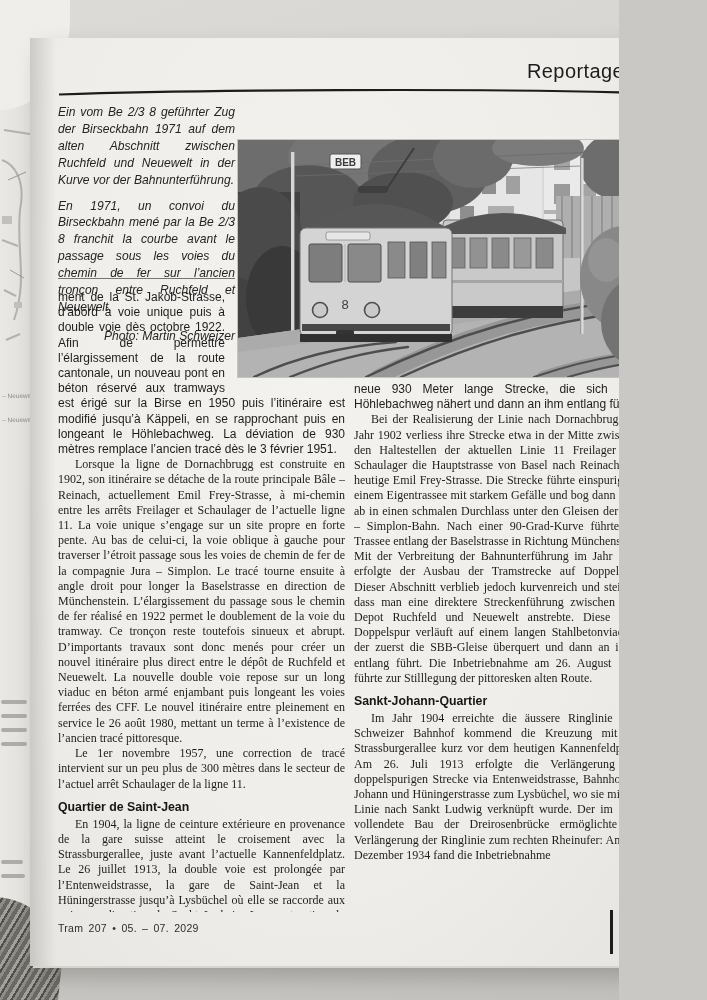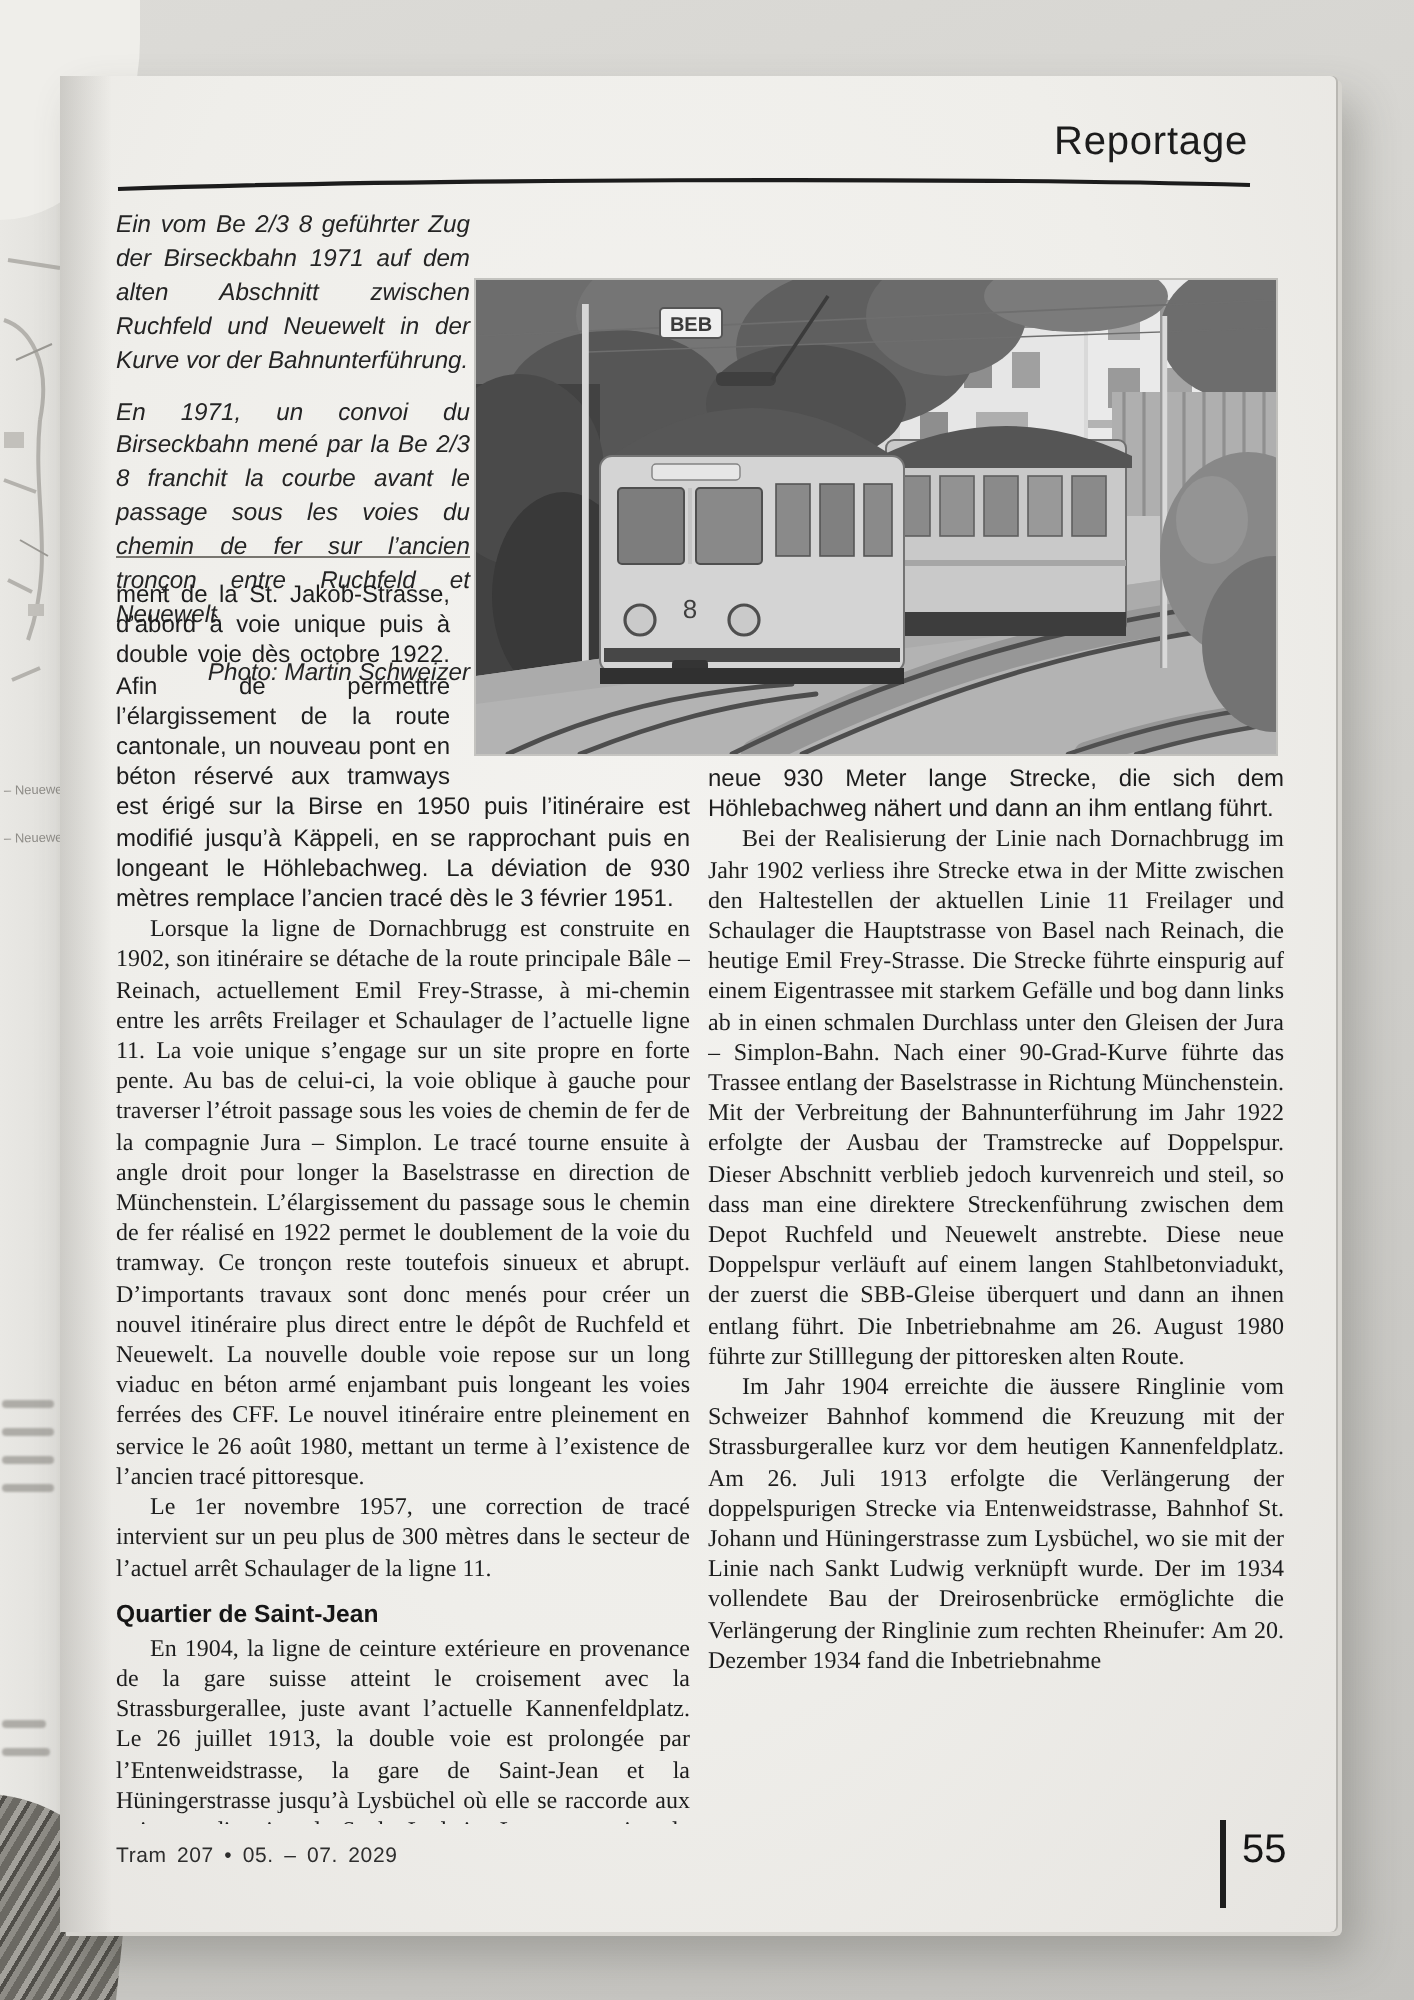--- a/index.html
+++ b/index.html
@@ -1,16 +1,16 @@
 <!DOCTYPE html>
 <html><head>
 <meta charset="utf-8">
 <style>
   html,body{margin:0;padding:0;background:#c9c8c4;}
-  .scene{position:relative;width:707px;height:1000px;overflow:hidden;
+  .scene{position:relative;width:619px;height:1000px;overflow:hidden;
          background:linear-gradient(160deg,#dcdbd7 0%,#d3d2ce 40%,#c3c2be 100%);
          font-family:"Liberation Sans", sans-serif;}
   
   .prev-page{position:absolute;left:0;top:0;width:50px;height:100%;
              background:linear-gradient(90deg,#e9e8e4 0%,#e2e1dd 55%,#cfcec9 85%,#b9b8b3 100%);}
   .prev-top-curve{position:absolute;left:0;top:0;width:70px;height:110px;
                   background:#eFEeea;border-bottom-right-radius:70px 90px;}
   .map-doodle{position:absolute;left:0;top:120px;}
   .frag{position:absolute;font-size:6.5px;color:#8f8d88;white-space:nowrap;transform:rotate(-1deg);}
   .frag1{left:2px;top:392px;}
@@ -209,20 +209,21 @@
       <p>ment de la St. Jakob-Strasse, d’abord à voie unique puis à double voie dès octobre 1922. Afin de permettre l’élargissement de la route cantonale, un nouveau pont en béton réservé aux tramways est érigé sur la Birse en 1950 puis l’itinéraire est modifié jusqu’à Käppeli, en se rapprochant puis en longeant le Höhlebachweg. La déviation de 930 mètres remplace l’ancien tracé dès le 3 février 1951.</p>
       <p class="indent">Lorsque la ligne de Dornachbrugg est construite en 1902, son itinéraire se détache de la route principale Bâle – Reinach, actuellement Emil Frey-Strasse, à mi-chemin entre les arrêts Freilager et Schaulager de l’actuelle ligne 11. La voie unique s’engage sur un site propre en forte pente. Au bas de celui-ci, la voie oblique à gauche pour traverser l’étroit passage sous les voies de chemin de fer de la compagnie Jura – Simplon. Le tracé tourne ensuite à angle droit pour longer la Baselstrasse en direction de Münchenstein. L’élargissement du passage sous le chemin de fer réalisé en 1922 permet le doublement de la voie du tramway. Ce tronçon reste toutefois sinueux et abrupt. D’importants travaux sont donc menés pour créer un nouvel itinéraire plus direct entre le dépôt de Ruchfeld et Neuewelt. La nouvelle double voie repose sur un long viaduc en béton armé enjambant puis longeant les voies ferrées des CFF. Le nouvel itinéraire entre pleinement en service le 26 août 1980, mettant un terme à l’existence de l’ancien tracé pittoresque.</p>
       <p class="indent">Le 1er novembre 1957, une correction de tracé intervient sur un peu plus de 300 mètres dans le secteur de l’actuel arrêt Schaulager de la ligne 11.</p>
       <h3>Quartier de Saint-Jean</h3>
       <p class="indent">En 1904, la ligne de ceinture extérieure en provenance de la gare suisse atteint le croisement avec la Strassburgerallee, juste avant l’actuelle Kannenfeldplatz. Le 26 juillet 1913, la double voie est prolongée par l’Entenweidstrasse, la gare de Saint-Jean et la Hüningerstrasse jusqu’à Lysbüchel où elle se raccorde aux voies en direction de Sankt Ludwig. La construction du pont de Dreirosen s’achève en 1934, ouvrant la perspective à une</p>
     </div>
 
     <div class="col col-right">
       <p>neue 930 Meter lange Strecke, die sich dem Höhlebachweg nähert und dann an ihm entlang führt.</p>
       <p class="indent">Bei der Realisierung der Linie nach Dornachbrugg im Jahr 1902 verliess ihre Strecke etwa in der Mitte zwischen den Haltestellen der aktuellen Linie 11 Freilager und Schaulager die Hauptstrasse von Basel nach Reinach, die heutige Emil Frey-Strasse. Die Strecke führte einspurig auf einem Eigentrassee mit starkem Gefälle und bog dann links ab in einen schmalen Durchlass unter den Gleisen der Jura – Simplon-Bahn. Nach einer 90-Grad-Kurve führte das Trassee entlang der Baselstrasse in Richtung Münchenstein. Mit der Verbreitung der Bahnunterführung im Jahr 1922 erfolgte der Ausbau der Tramstrecke auf Doppelspur. Dieser Abschnitt verblieb jedoch kurvenreich und steil, so dass man eine direktere Streckenführung zwischen dem Depot Ruchfeld und Neuewelt anstrebte. Diese neue Doppelspur verläuft auf einem langen Stahlbetonviadukt, der zuerst die SBB-Gleise überquert und dann an ihnen entlang führt. Die Inbetriebnahme am 26. August 1980 führte zur Stilllegung der pittoresken alten Route.</p>
+      <h3>Sankt-Johann-Quartier</h3>
       <p class="indent">Im Jahr 1904 erreichte die äussere Ringlinie vom Schweizer Bahnhof kommend die Kreuzung mit der Strassburgerallee kurz vor dem heutigen Kannenfeldplatz. Am 26. Juli 1913 erfolgte die Verlängerung der doppelspurigen Strecke via Entenweidstrasse, Bahnhof St. Johann und Hüningerstrasse zum Lysbüchel, wo sie mit der Linie nach Sankt Ludwig verknüpft wurde. Der im 1934 vollendete Bau der Dreirosenbrücke ermöglichte die Verlängerung der Ringlinie zum rechten Rheinufer: Am 20. Dezember 1934 fand die Inbetriebnahme</p>
     </div>
 
     <div class="footer-left">
       <span>Tram 207</span>
       <span>•</span>
       <span>05. – 07. 2029</span>
     </div>
     <div class="page-bar"></div>
     <div class="page-number">55</div>

